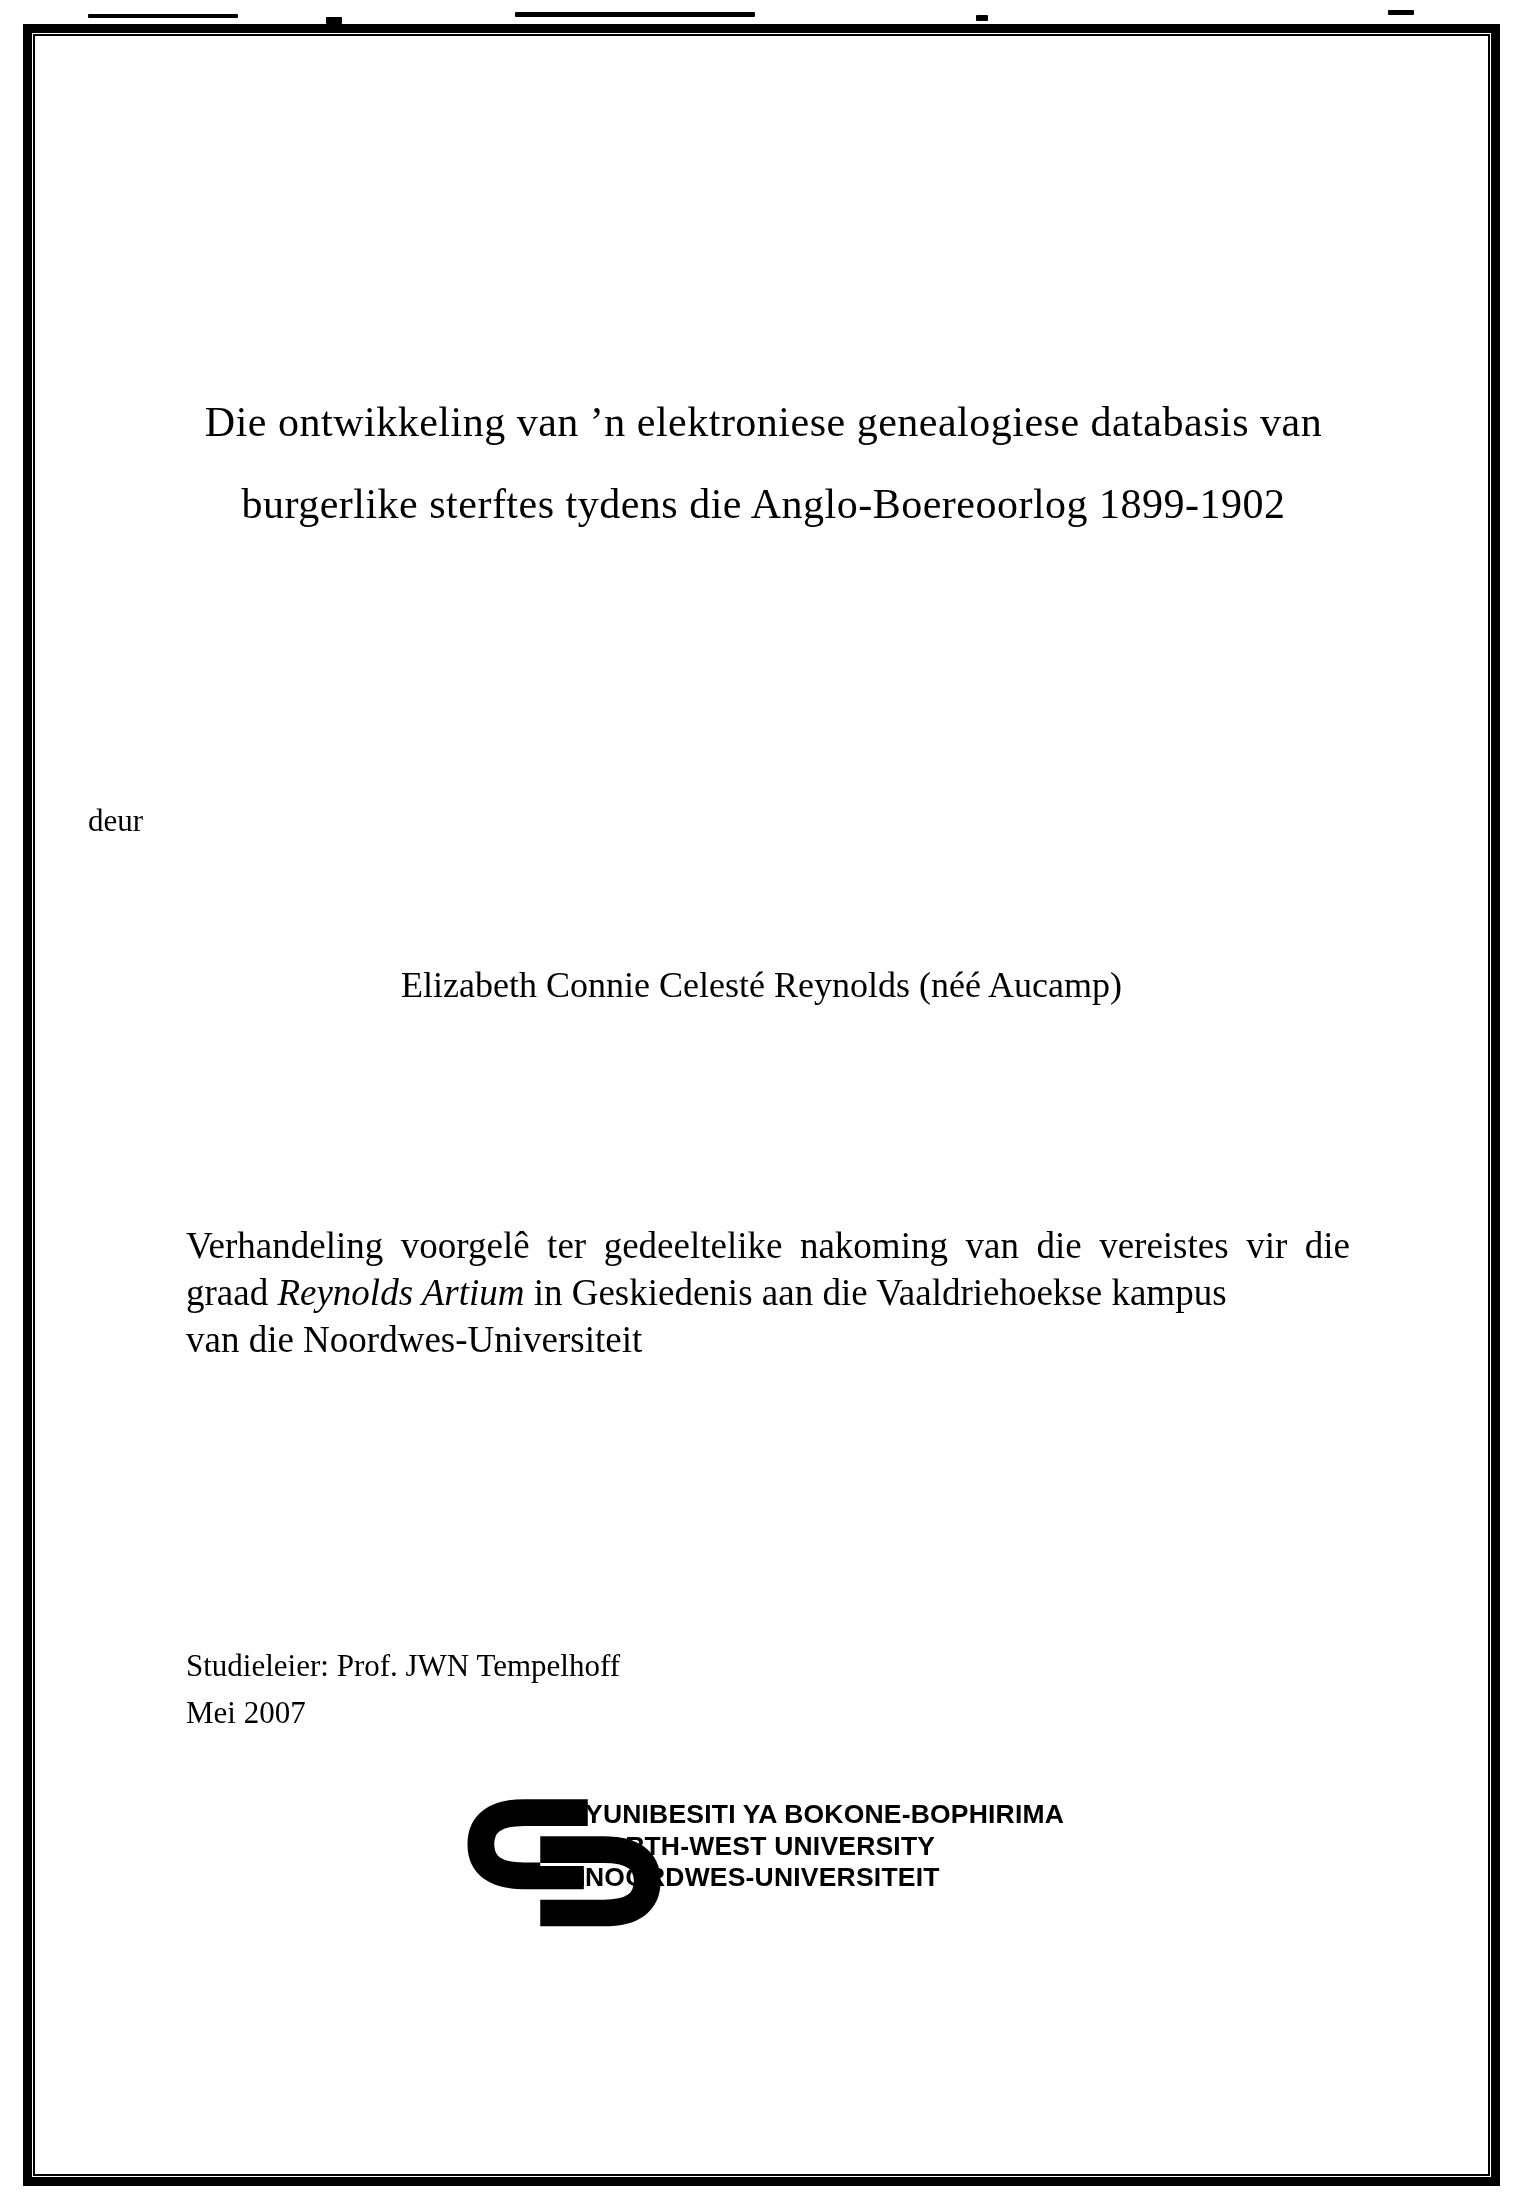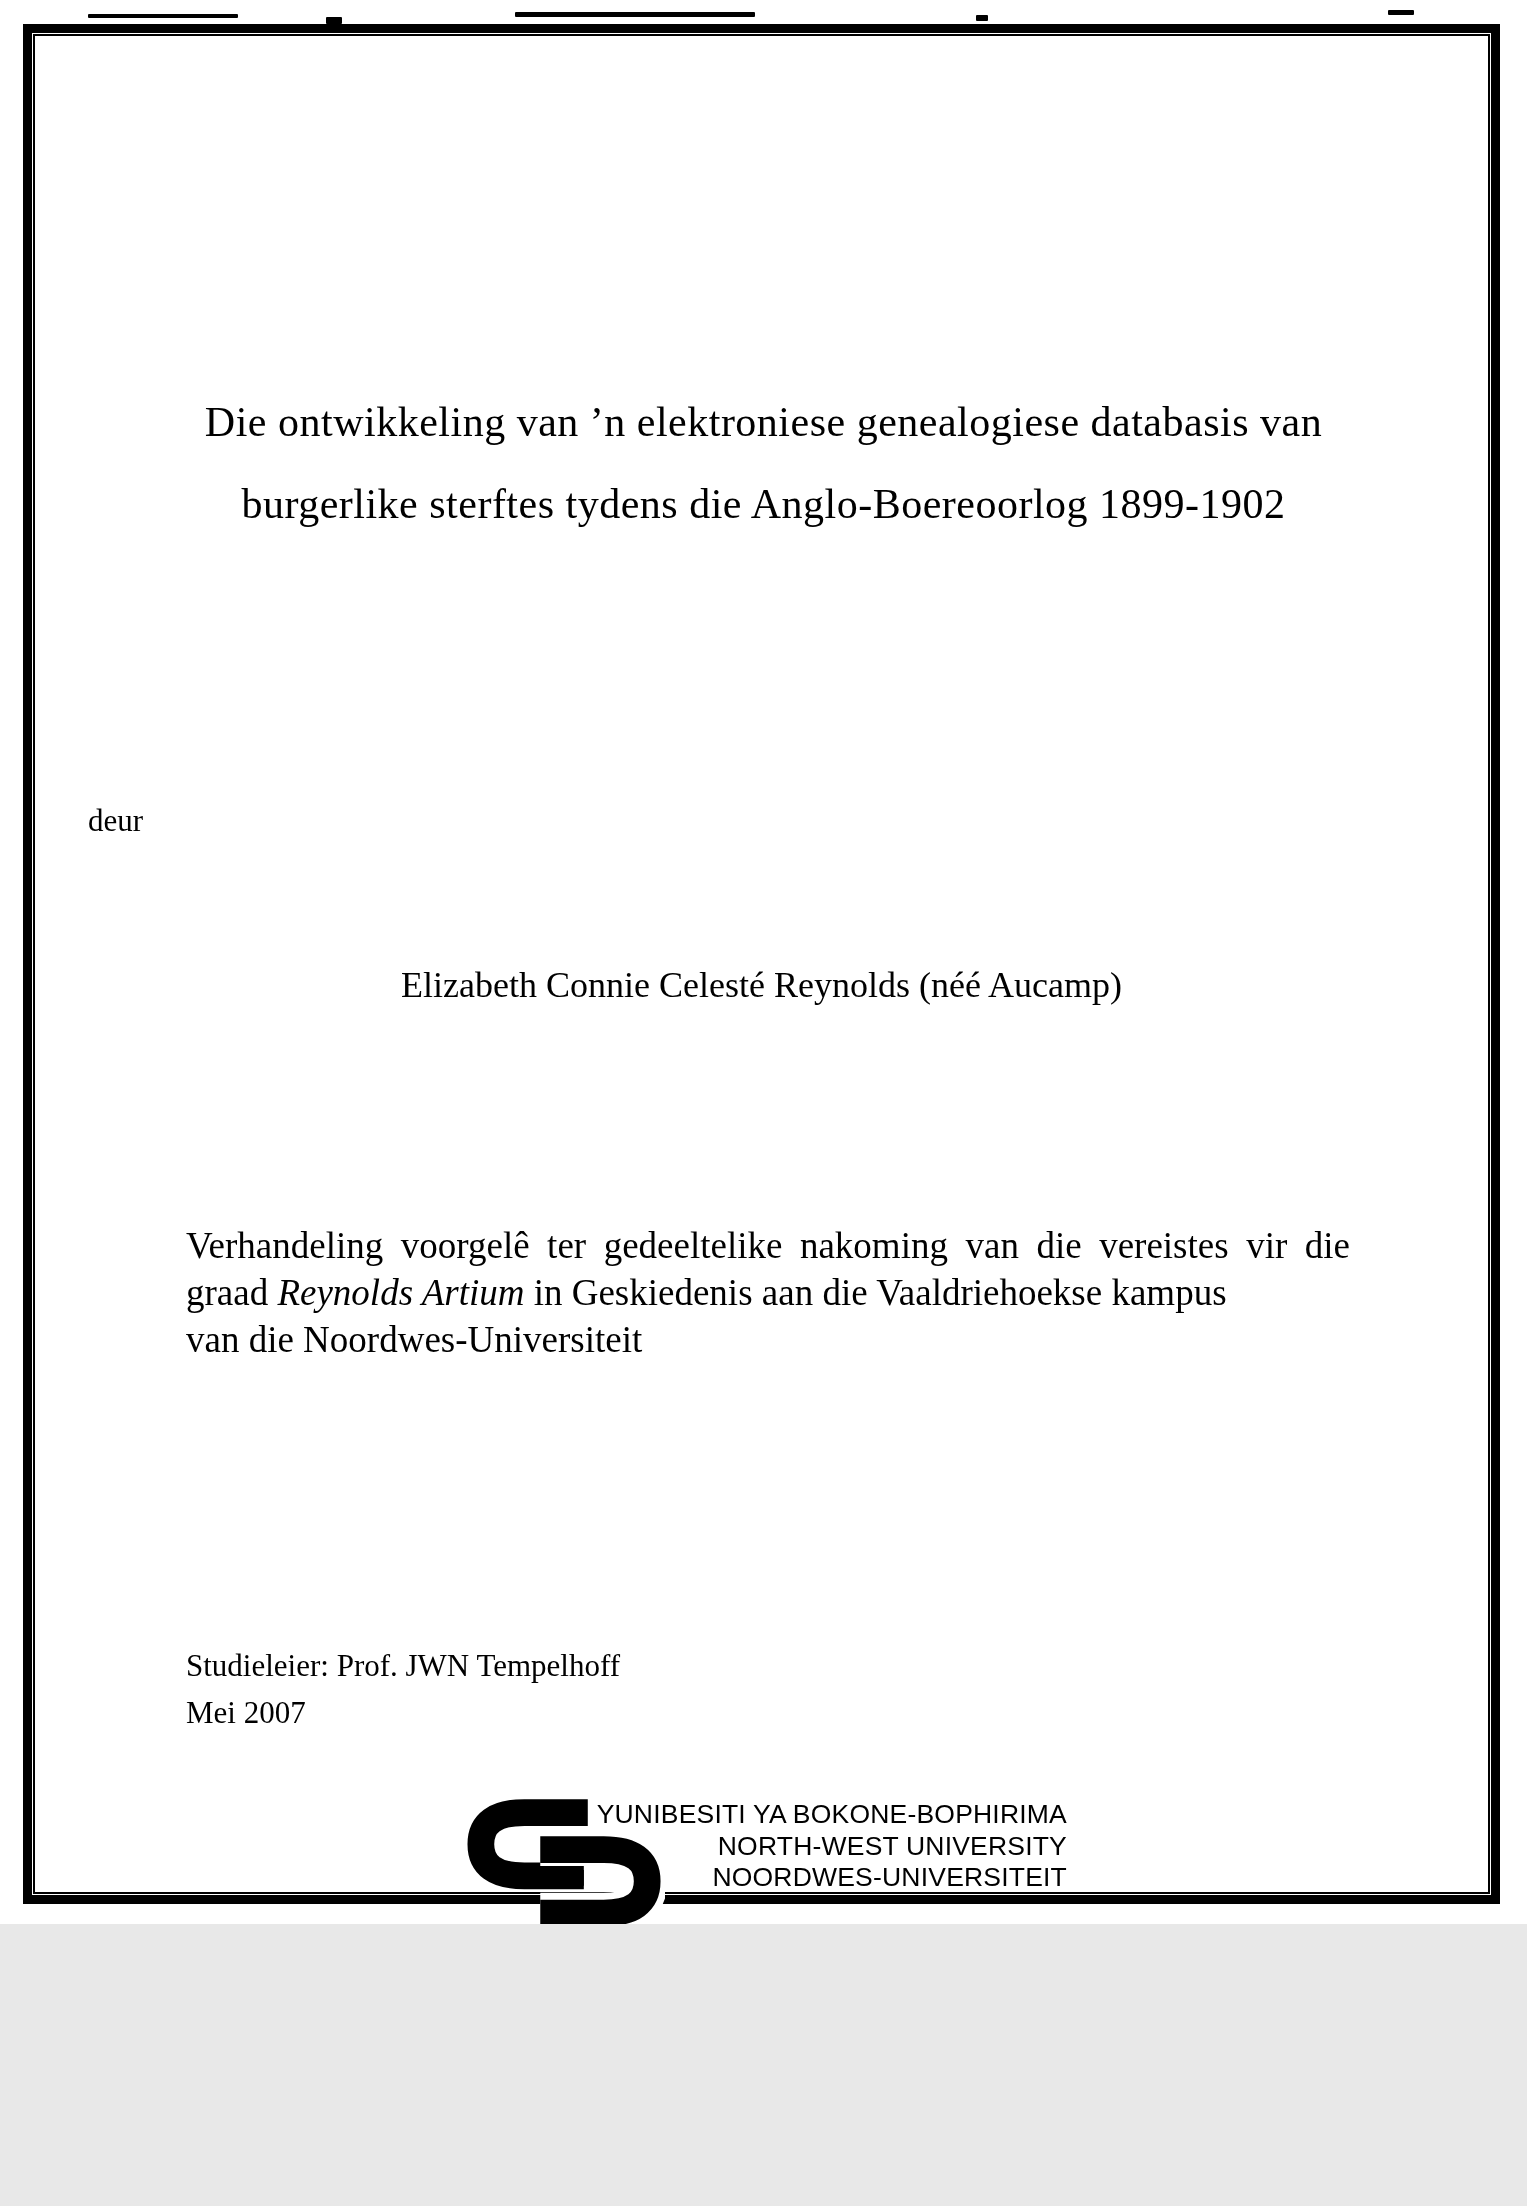--- a/index.html
+++ b/index.html
@@ -1,19 +1,19 @@
 <!DOCTYPE html>
 <html><head>
 <meta charset="utf-8">
 <style>
   html, body { margin: 0; padding: 0; background: #e8e8e8; }
   .page {
     position: relative;
     width: 1527px;
-    height: 1924px;
+    height: 2206px;
     background: #ffffff;
     font-family: "Liberation Serif", "DejaVu Serif", serif;
     color: #000000;
     overflow: hidden;
   }
   
   .frame-outer {
     position: absolute;
     left: 23px; top: 24px; right: 27px; bottom: 20px;
     border: 9px solid #000;
@@ -74,23 +74,22 @@
     width: 600px; height: 140px;
   }
   .logo-mark {
     position: absolute;
     left: 0; top: 2px;
     width: 198px; height: 132px;
   }
   .logo-text {
     position: absolute;
     left: 118px; width: 482px; top: 3px;
-    text-align: right;
     font-family: "Liberation Sans", "DejaVu Sans", sans-serif;
-    font-weight: normal;
+    font-weight: bold;
     font-size: 26.5px;
     line-height: 31.5px;
     letter-spacing: 0.2px;
     white-space: nowrap;
   }
   i { font-style: italic; }
 </style>
 </head>
 <body>
 

